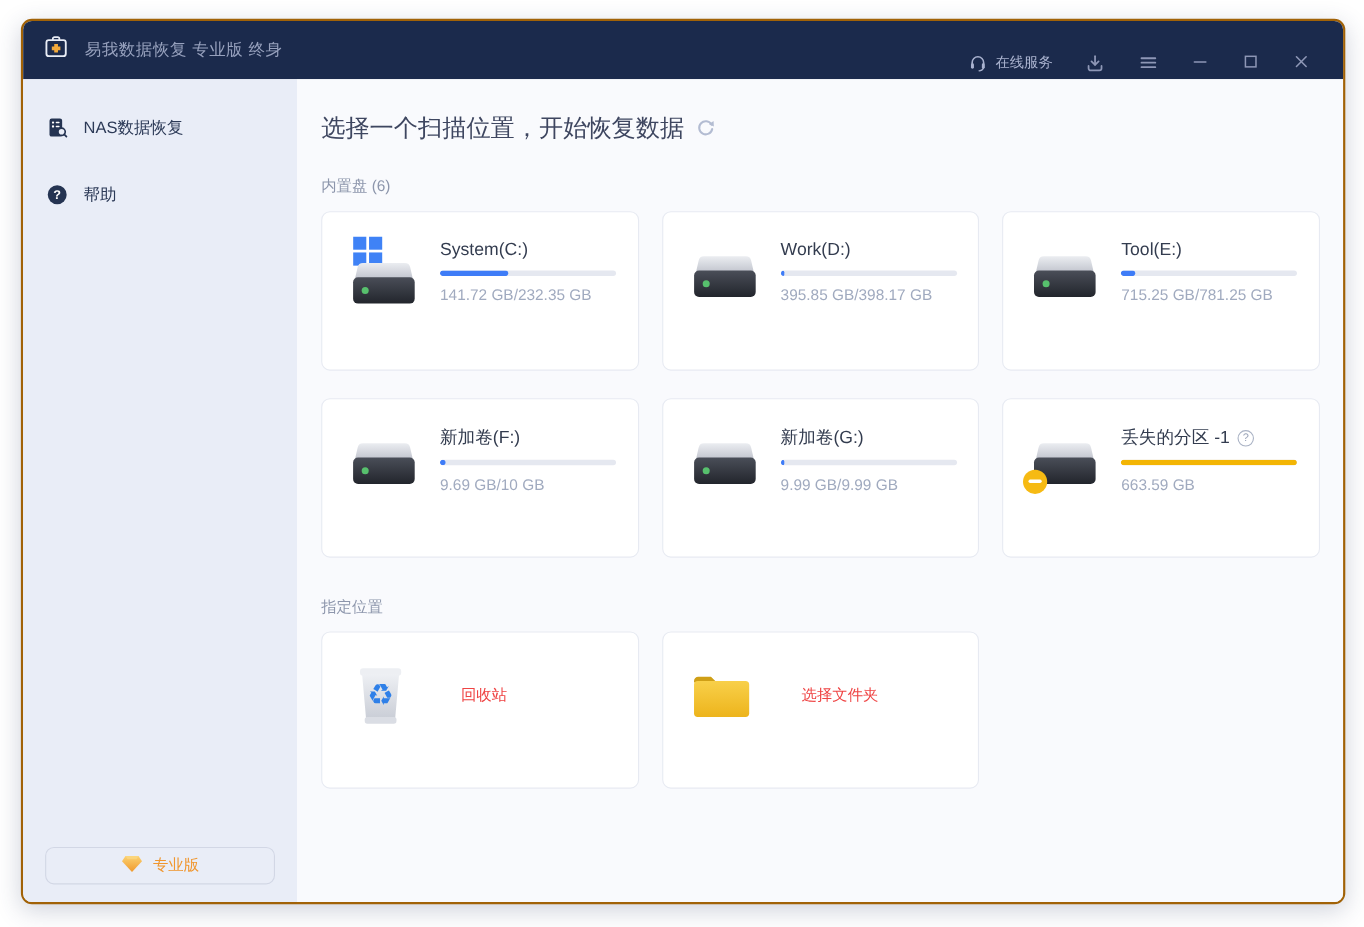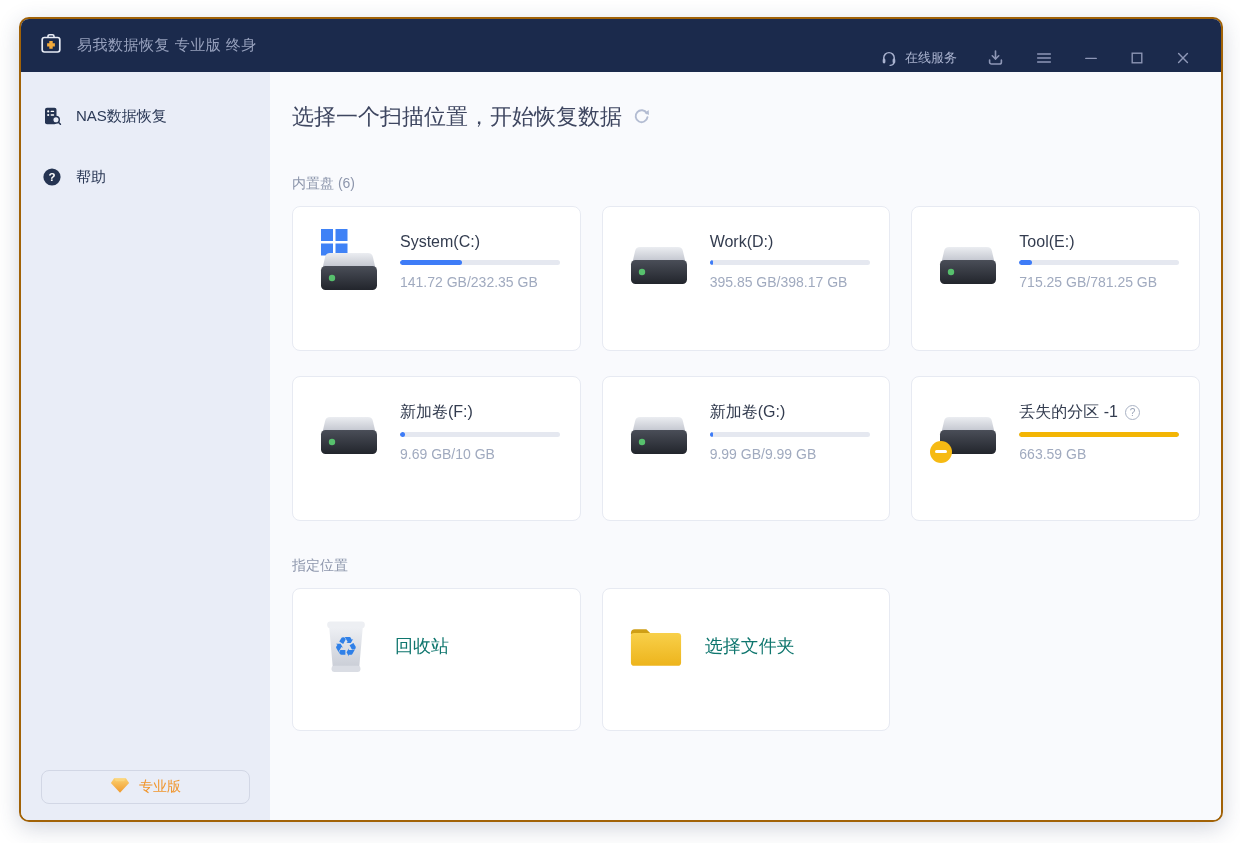--- a/index.html
+++ b/index.html
@@ -10,21 +10,21 @@
   .window { position:absolute; left:19px; top:17px; width:1204px; height:805px;
             border:2px solid #a16207; border-radius:10px; overflow:hidden;
             background:#f9fafd; box-shadow:0 6px 22px rgba(45,58,100,.22);
             display:flex; flex-direction:column; }
 
   
   .titlebar { height:53px; background:#1b2a4c; display:flex; align-items:center;
               padding:0 20px 0 18px; flex:0 0 auto; }
   .tb-left { display:flex; align-items:center; gap:14px; }
   .app-title { color:#97a1bd; font-size:15px; letter-spacing:.5px; }
-  .tb-right { margin-left:auto; display:flex; align-items:center; gap:10px;margin-top:24px; }
+  .tb-right { margin-left:auto; display:flex; align-items:flex-start; gap:10px;margin-top:24px; }
   .tb-btn { display:flex; align-items:center; gap:7px; color:#a9b2cf; font-size:13px;
             padding:6px 9px; border-radius:4px; cursor:default; }
   .tb-btn svg { display:block; }
   .online-label { color:#aab3cf; }
   .win-ctrl { padding:6px 10px; }
 
   
   .app-body { flex:1; display:flex; min-height:0; }
 
   
@@ -39,21 +39,21 @@
   .pro-btn { position:absolute; left:20px; right:20px; bottom:16px; height:34px;
              border:1px solid #d2d7e5; border-radius:8px; display:flex; align-items:center;
              justify-content:center; gap:9px; color:#f0962e; font-size:14px;text-align:right; }
 
   
   .content { flex:1; padding:0 21px 0 22px; background:#f9fafd; min-width:0; }
   .heading-row { margin-top:30px; display:flex; align-items:center; gap:11px; }
   .heading { font-size:22px; color:#3e4660; font-weight:400; }
   .refresh { margin-top:3px; }
   .section-label { font-size:14px; color:#8d96ac; }
-  .lbl-disks { margin-top:43px; }
+  .lbl-disks { margin-top:29px; }
   .lbl-loc   { margin-top:36px; }
   .grid { margin-top:13px; display:grid; grid-template-columns:repeat(3,1fr);
           gap:25px 21px; }
   .card { background:#fff; border:1px solid #e7eaf2; border-radius:8px; height:145px;
           display:flex; align-items:center; padding:0 10px 34px 25px; cursor:default; }
   .card.loc { height:143px; padding-bottom:28px; }
 
   .drv-iconwrap { position:relative; width:64px; height:66px; margin-right:18px; flex:0 0 auto; }
   .drv-iconwrap .drive-svg { position:absolute; left:0; bottom:2px; }
   .winlogo { position:absolute; left:3px; top:0; }
@@ -69,21 +69,21 @@
   .help-dot { width:15px; height:15px; border:1px solid #a9b2c4; border-radius:50%;
               color:#98a2b6; font-size:10px; line-height:13px; text-align:center; }
   .progress { width:160px; height:5px; border-radius:3px; background:#e5e8f0;
               margin:9px 0 9px; overflow:hidden; }
   .progress .fill { height:100%; border-radius:3px; background:#3e7cf7; }
   .progress .fill.warn { background:#f3b504; }
   .capacity { font-size:14px; color:#a0aabf; }
 
   .loc-iconwrap { width:56px; margin-right:21px; flex:0 0 auto; display:flex;
                   justify-content:center; align-items:center; position:relative; }
-  .loc-label { font-size:18px; color:#0f766e; }
+  .loc-label { font-size:14px; color:#ef4444;margin-left:24px; }
   .recycle-glyph { position:absolute; left:50%; top:51%; transform:translate(-50%,-50%);
                    font-size:27px; color:#2f80e8; font-family:"DejaVu Sans",sans-serif; }
   .hidden-defs { position:absolute; width:0; height:0; }
 </style>
 </head>
 <body>
 
 <svg class="hidden-defs" aria-hidden="true">
   <defs>
     <linearGradient id="drvTop" x1="0" y1="0" x2="0" y2="1">

